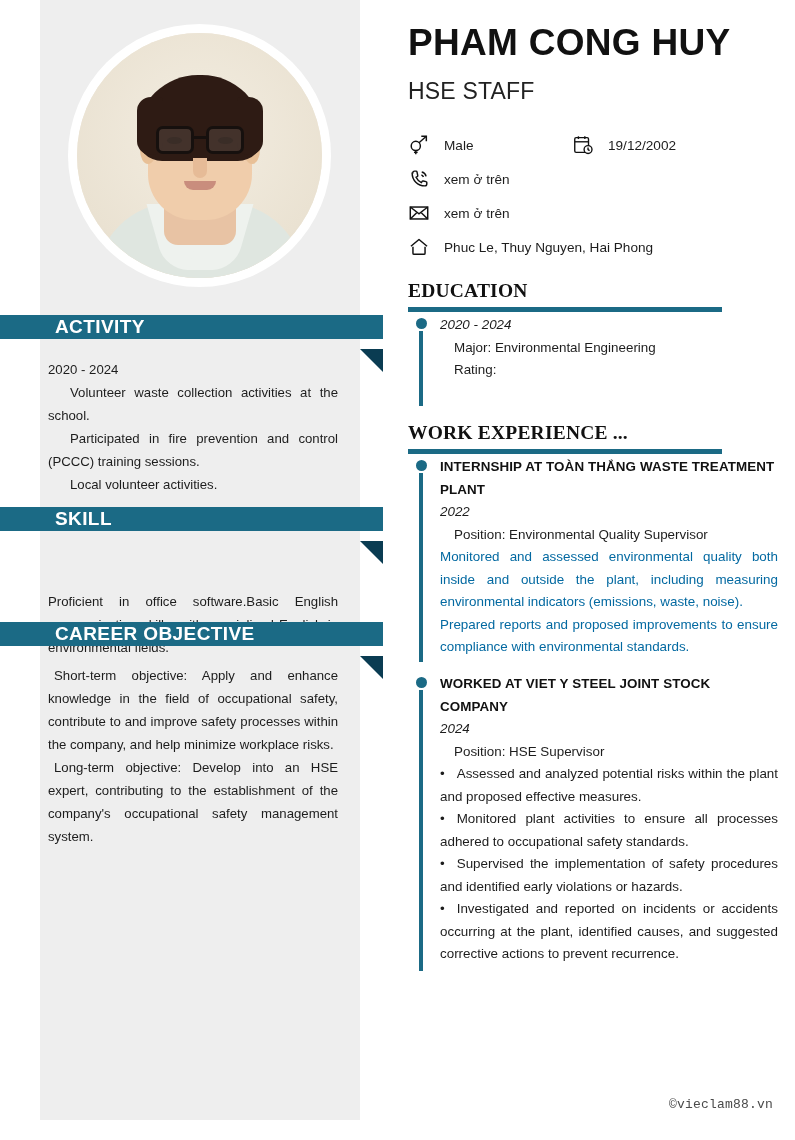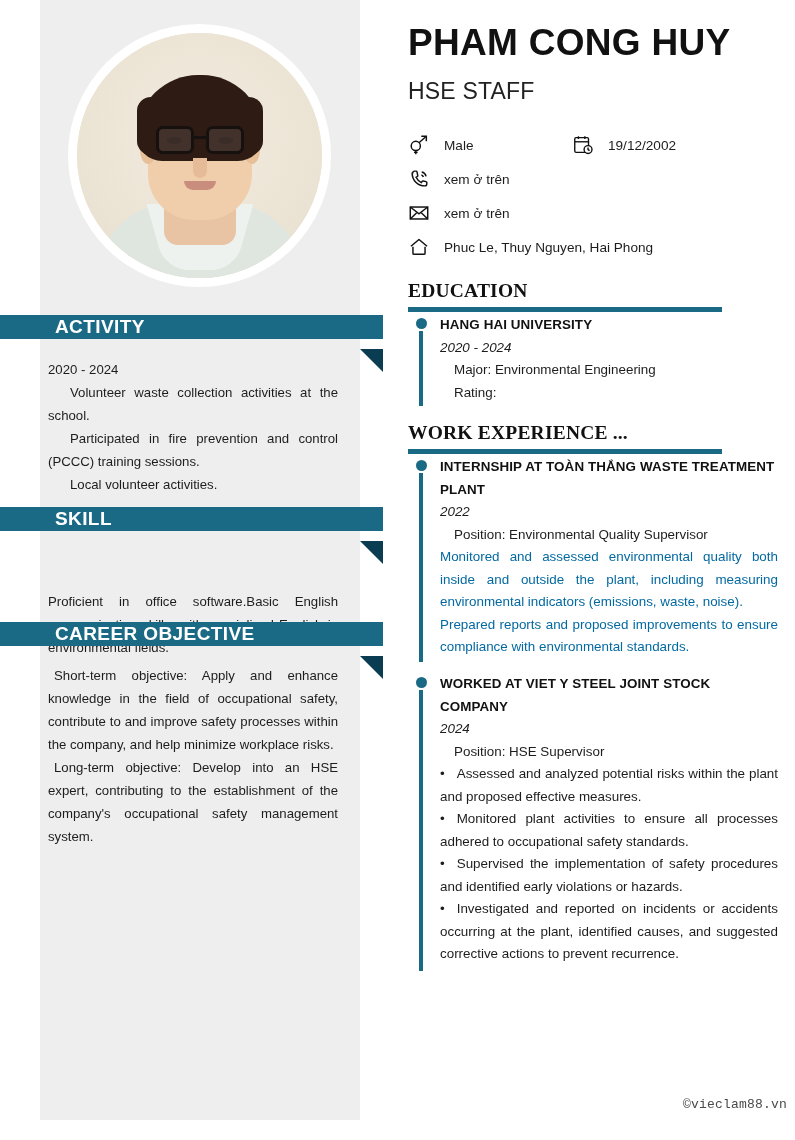--- a/index.html
+++ b/index.html
@@ -96,21 +96,21 @@
   }
   .entry .content{ margin-left:32px; }
   .e-title{ font-size:13.4px; font-weight:bold; color:#111; line-height:22.5px; letter-spacing:.1px; }
   .e-year{ font-size:13.4px; font-style:italic; color:#1d1d1d; line-height:22.5px; }
   .e-line{ font-size:13.4px; color:#1d1d1d; line-height:22.5px;margin-left:14px; }
   .e-just{ font-size:13.4px; color:#0369a1; line-height:22.5px; text-align:justify; }
   .e-bullet{ font-size:13.4px; color:#1d1d1d; line-height:22.5px; text-align:justify; }
   .e-bullet .bsym{ margin-right:12px; }
 
   #footer{
-    position:absolute; right:8px; bottom:28px;
+    position:absolute; right:22px; bottom:28px;
     font-family:"Liberation Mono", monospace;
     font-size:13px; color:#4a4a4a; letter-spacing:.2px;
   }
 </style>
 </head>
 <body>
 
 <div id="sidebar-panel"></div>
 
 <div id="photo-frame">
@@ -218,21 +218,20 @@
 </div>
 
 <div class="sec-head" style="top:280px;">
   <div class="t">EDUCATION</div>
   <div class="rule"></div>
 </div>
 <div class="entry" style="top:314px; height:94px;">
   <span class="dot"></span>
   <span class="bar"></span>
   <div class="content">
-    <div class="e-title">HANG HAI UNIVERSITY</div>
     <div class="e-year">2020 - 2024</div>
     <div class="e-line">Major: Environmental Engineering</div>
     <div class="e-line">Rating:</div>
   </div>
 </div>
 
 <div class="sec-head" style="top:422px;">
   <div class="t">WORK EXPERIENCE ...</div>
   <div class="rule"></div>
 </div>

